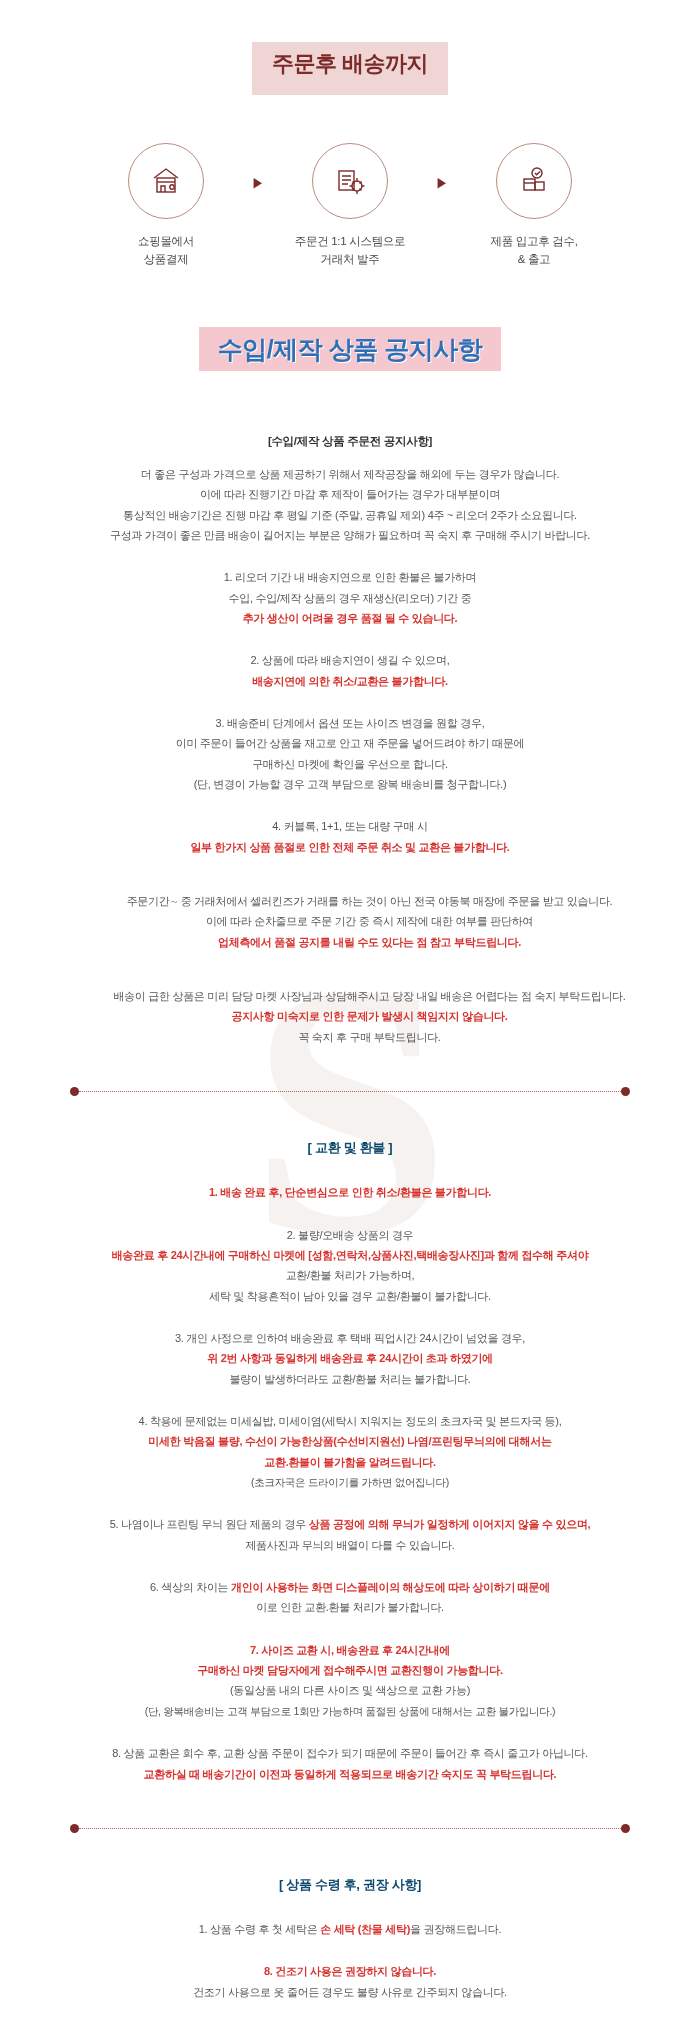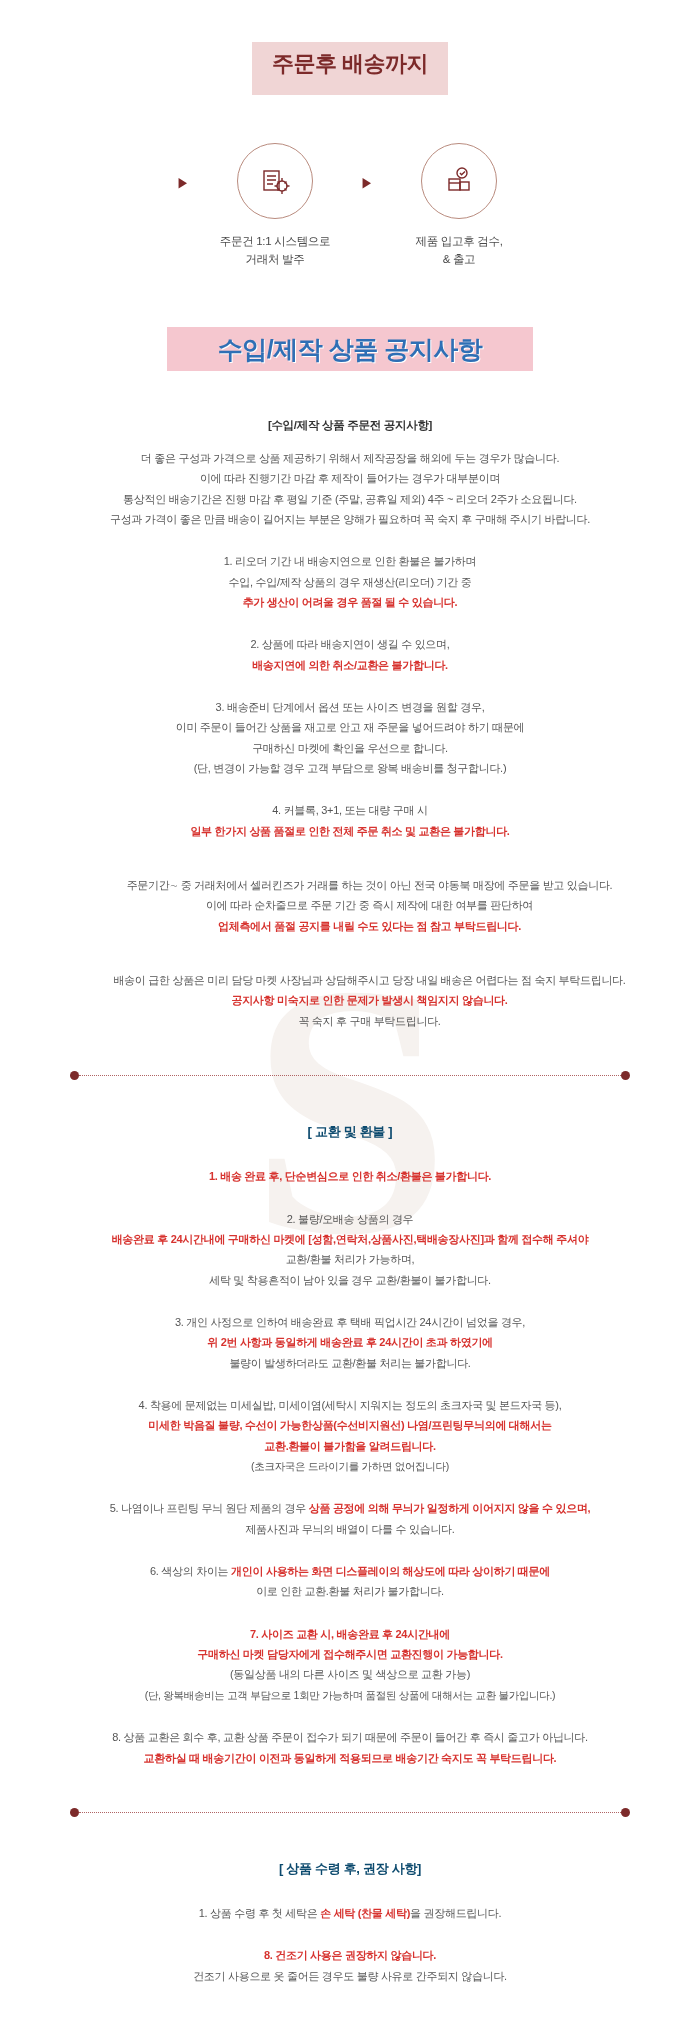--- a/index.html
+++ b/index.html
@@ -80,42 +80,42 @@
     width:34px;
     padding-top:32px;
     text-align:center;
     color:#7c2a2a;
     font-size:13px;
   }
 
   
   .pink-title-wrap{
     margin:58px auto 14px;
-    width:366px;
+    width:302px;
     background:#f5c7cf;
     text-align:center;
     padding:6px 0 5px;
   }
   .pink-title{
     font-size:25px;
     font-weight:bold;
     color:#2f6fb5;
     letter-spacing:-0.5px;
     text-shadow:1px 1px 0 #ffffff;
   }
 
   
   .block{
     text-align:center;
     font-size:11px;
     line-height:1.85;
     color:#555;
     letter-spacing:-0.3px;
   }
-  .block.first{margin-top:44px;}
+  .block.first{margin-top:60px;}
   .head{
     font-weight:bold;
     color:#333;
     font-size:11.5px;
     margin-bottom:12px;
   }
   .gap{margin-top:22px;}
   .gap-l{margin-top:34px;padding-left:39px;}
   .red{color:#d7332f;font-weight:bold;}
   .small{font-size:10.5px;}
@@ -151,20 +151,32 @@
 
 <div class="page">
   <div class="watermark">S</div>
   <div class="content">
 
     <div class="top-banner">
       <span class="top-banner-text">주문후 배송까지</span>
     </div>
 
     <div class="steps">
+      <div class="step">
+        <div class="circle">
+          <svg width="40" height="40" viewBox="0 0 40 40" fill="none" stroke="#7c2a2a" stroke-width="1.4">
+            <path d="M8 17 L20 8 L32 17"></path>
+            <rect x="11" y="17" width="18" height="14"></rect>
+            <path d="M11 21 h18"></path>
+            <path d="M15 31 v-6 h4 v6"></path>
+            <circle cx="26" cy="26" r="2.2"></circle>
+          </svg>
+        </div>
+        <div class="step-label">쇼핑몰에서<br>상품결제</div>
+      </div>
       <div class="arrow">▶</div>
       <div class="step">
         <div class="circle">
           <svg width="40" height="40" viewBox="0 0 40 40" fill="none" stroke="#7c2a2a" stroke-width="1.4">
             <rect x="9" y="10" width="15" height="19"></rect>
             <path d="M12 15h9M12 19h9M12 23h6"></path>
             <circle cx="27" cy="25" r="5"></circle>
             <path d="M27 17v3M27 30v3M19.5 25h3M31.5 25h3M22.5 20.5l2 2M29.5 27.5l2 2M31.5 20.5l-2 2M24.5 27.5l-2 2"></path>
           </svg>
         </div>
@@ -210,21 +222,21 @@
       </div>
 
       <div class="gap">
         <span>3. 배송준비 단계에서 옵션 또는 사이즈 변경을 원할 경우,</span><br>
         <span>이미 주문이 들어간 상품을 재고로 안고 재 주문을 넣어드려야 하기 때문에</span><br>
         <span>구매하신 마켓에 확인을 우선으로 합니다.</span><br>
         <span>(단, 변경이 가능할 경우 고객 부담으로 왕복 배송비를 청구합니다.)</span>
       </div>
 
       <div class="gap">
-        <span>4. 커블록, 3+1, 또는 대량 구매 시</span><br>
+        <span>4. 커블록, 1+1, 또는 대량 구매 시</span><br>
         <span class="red">일부 한가지 상품 품절로 인한 전체 주문 취소 및 교환은 불가합니다.</span>
       </div>
 
       <div class="gap-l">
         <span>주문기간∼ 중 거래처에서 셀러킨즈가 거래를 하는 것이 아닌 전국 야동북 매장에 주문을 받고 있습니다.</span><br>
         <span>이에 따라 순차줄므로 주문 기간 중 즉시 제작에 대한 여부를 판단하여</span><br>
         <span class="red">업체측에서 품절 공지를 내릴 수도 있다는 점 참고 부탁드립니다.</span>
       </div>
 
       <div class="gap-l">

